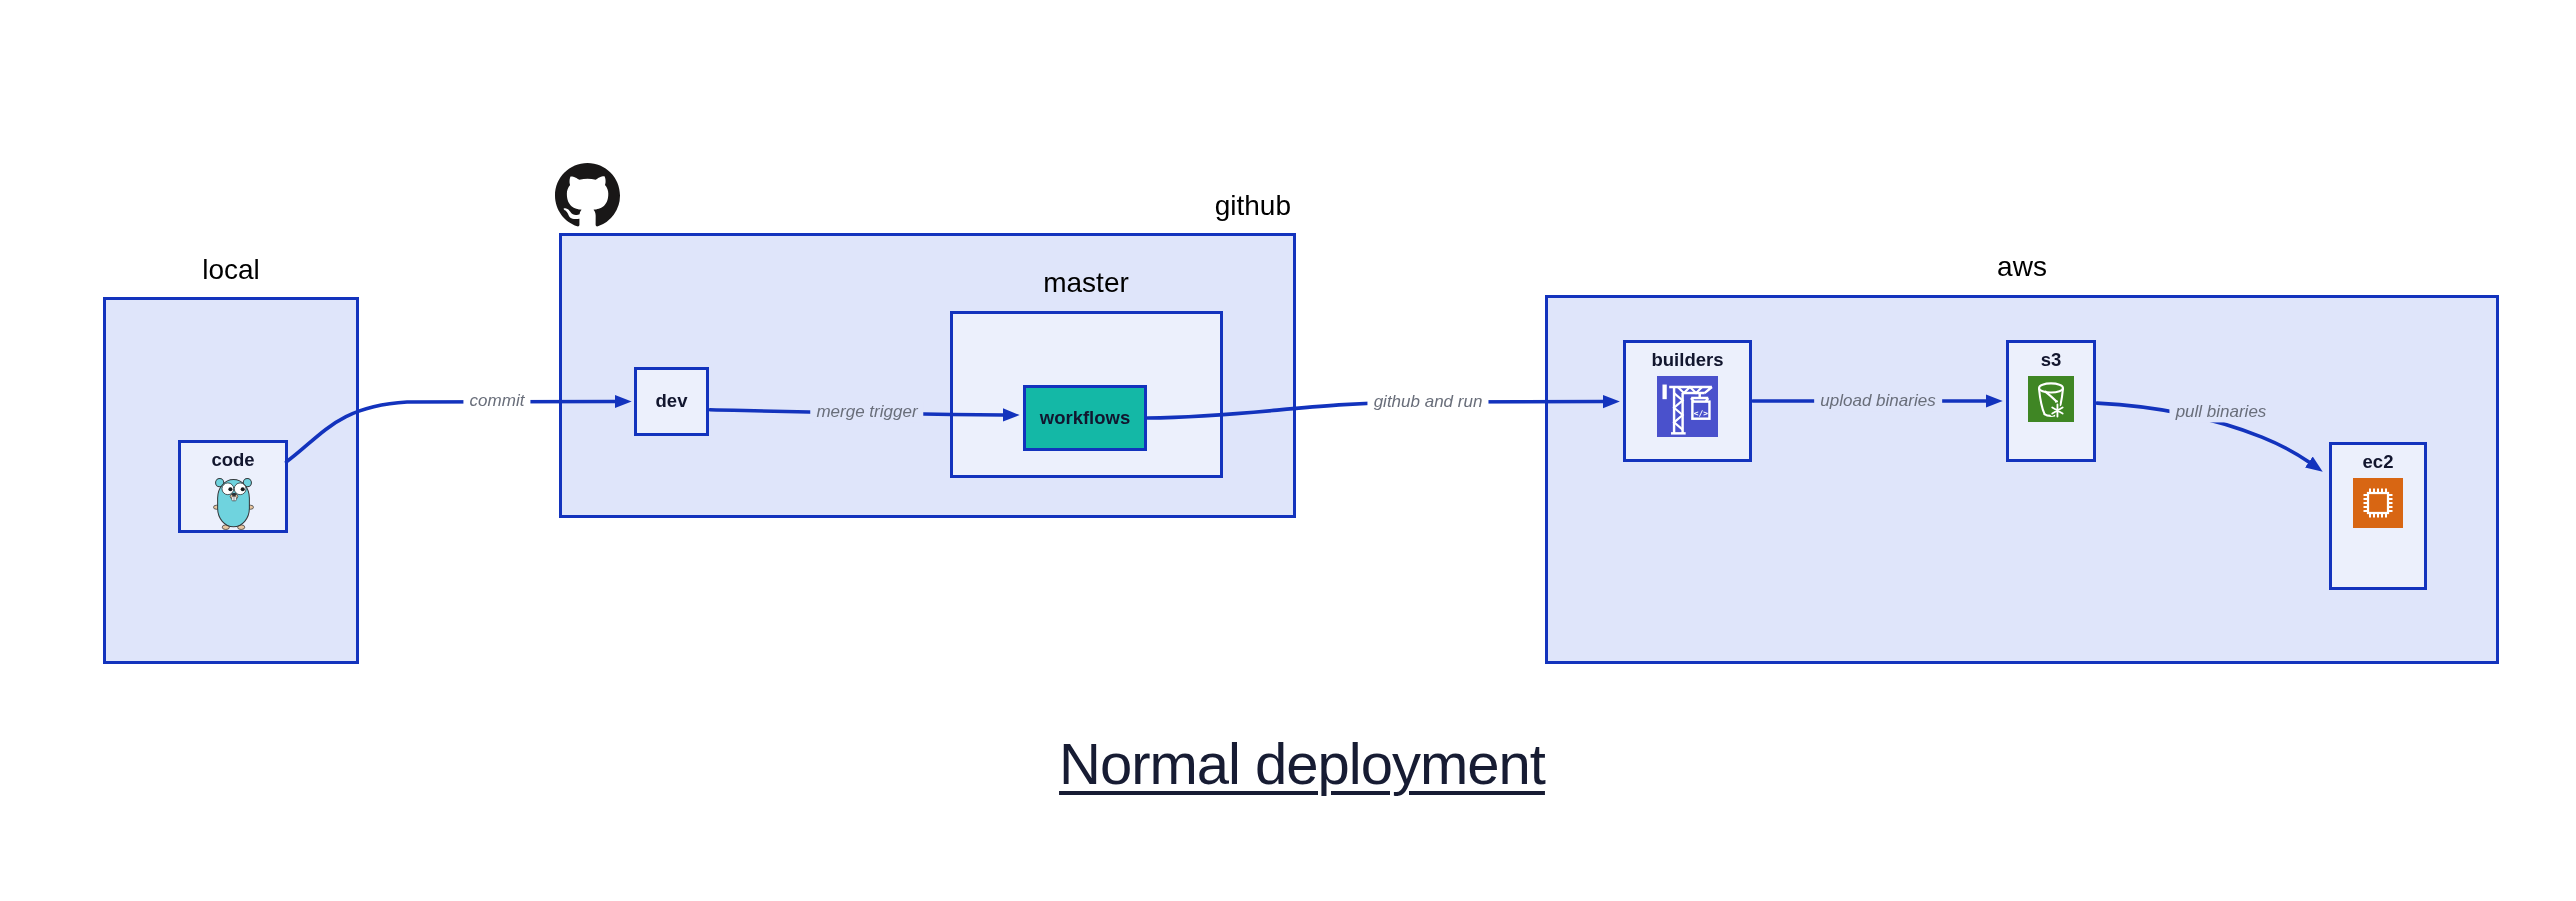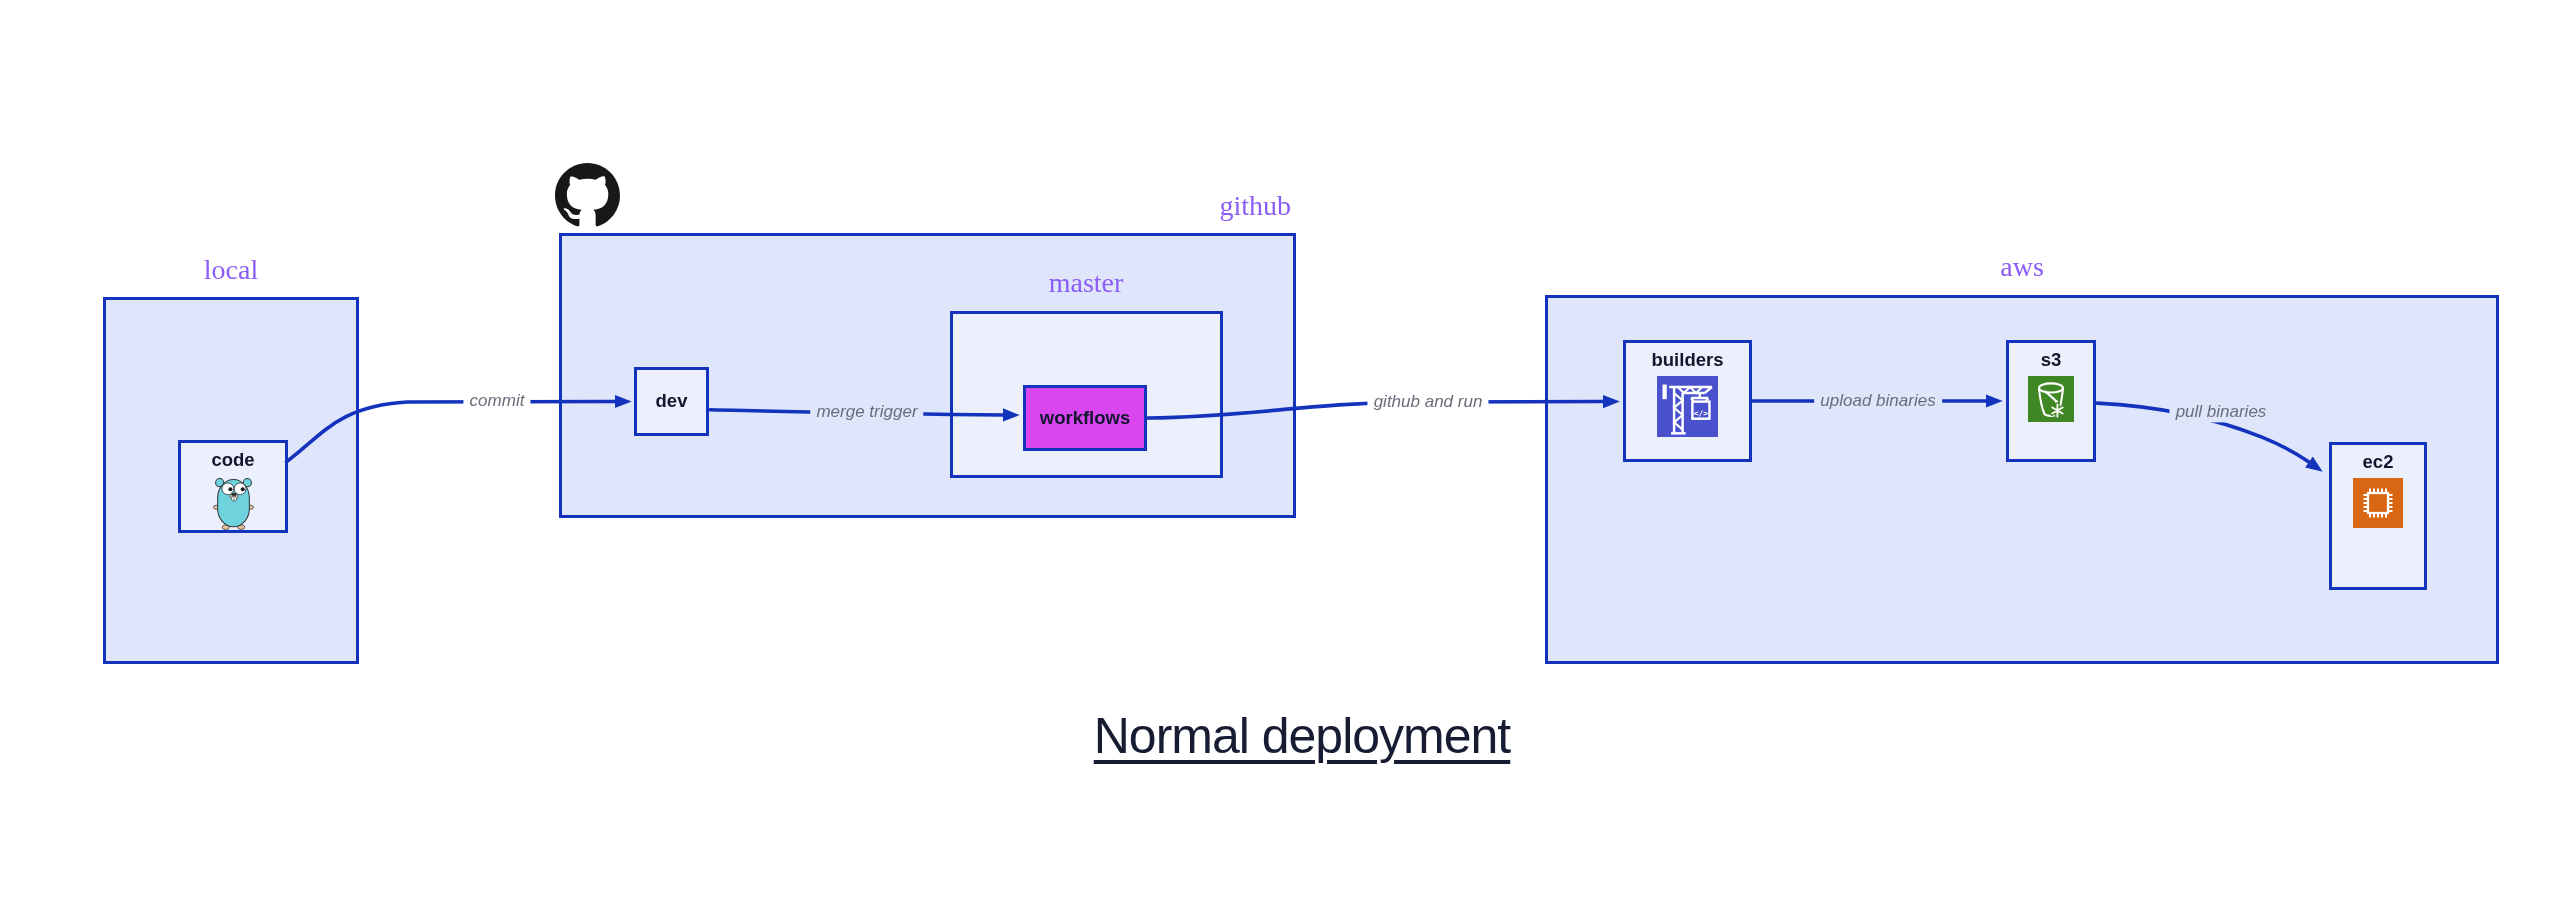--- a/index.html
+++ b/index.html
@@ -3,23 +3,23 @@
 <meta charset="utf-8">
 <style>
   html,body{margin:0;padding:0;background:#ffffff;}
   #canvas{
     position:relative;width:2604px;height:902px;background:#ffffff;overflow:hidden;
     font-family:"Liberation Sans",sans-serif;
   }
   .box{position:absolute;box-sizing:border-box;border:3.6px solid #1333bd;}
   .fill-1{background:#dfe5fa;}
   .fill-2{background:#ecf0fc;}
-  .fill-3{background:#d946ef;}
+  .fill-3{background:#14b8a6;}
   .container-label{
-    position:absolute;font-size:28px;line-height:1.1;color:#8b5cf6;white-space:nowrap;font-family:Liberation Serif, serif;
+    position:absolute;font-size:28px;line-height:1.1;color:#000000;white-space:nowrap;
   }
   .center-x{transform:translateX(-50%);}
   .right-align{transform:translateX(-100%);}
   .node{
     position:absolute;box-sizing:border-box;border:3.6px solid #1333bd;
     display:flex;flex-direction:column;align-items:center;
   }
   .node-label{
     font-size:18.5px;font-weight:700;color:#12162e;line-height:1.1;margin-top:7.2px;white-space:nowrap;
   }
@@ -28,22 +28,22 @@
   .node-icon{margin-top:5.2px;}
   #edge-layer{position:absolute;left:0;top:0;pointer-events:none;}
   .edge-label{
     position:absolute;transform:translate(-50%,-50%);
     font-size:17px;font-style:italic;color:#696e7a;line-height:1;
     padding:2.1px 6.2px;white-space:nowrap;
   }
   .bg-white{background:#ffffff;margin-left:46px;}
   .bg-lav{background:#dfe5fa;}
   #diagram-title{
-    position:absolute;left:1302px;top:707px;transform:translateX(-50%);
-    font-size:50px;font-weight:500;color:#171c33;letter-spacing:-1px;white-space:nowrap;
+    position:absolute;left:1302px;top:730px;transform:translateX(-50%);
+    font-size:58px;font-weight:500;color:#171c33;letter-spacing:-1px;white-space:nowrap;
     text-decoration:underline;text-decoration-thickness:4.1px;text-underline-offset:7.2px;
   }
   .icon-tile{display:block;}
 </style>
 </head>
 <body>
 
 <div id="canvas">
 
   <div class="box fill-1" style="left:103px;top:297px;width:256px;height:367px"></div>

